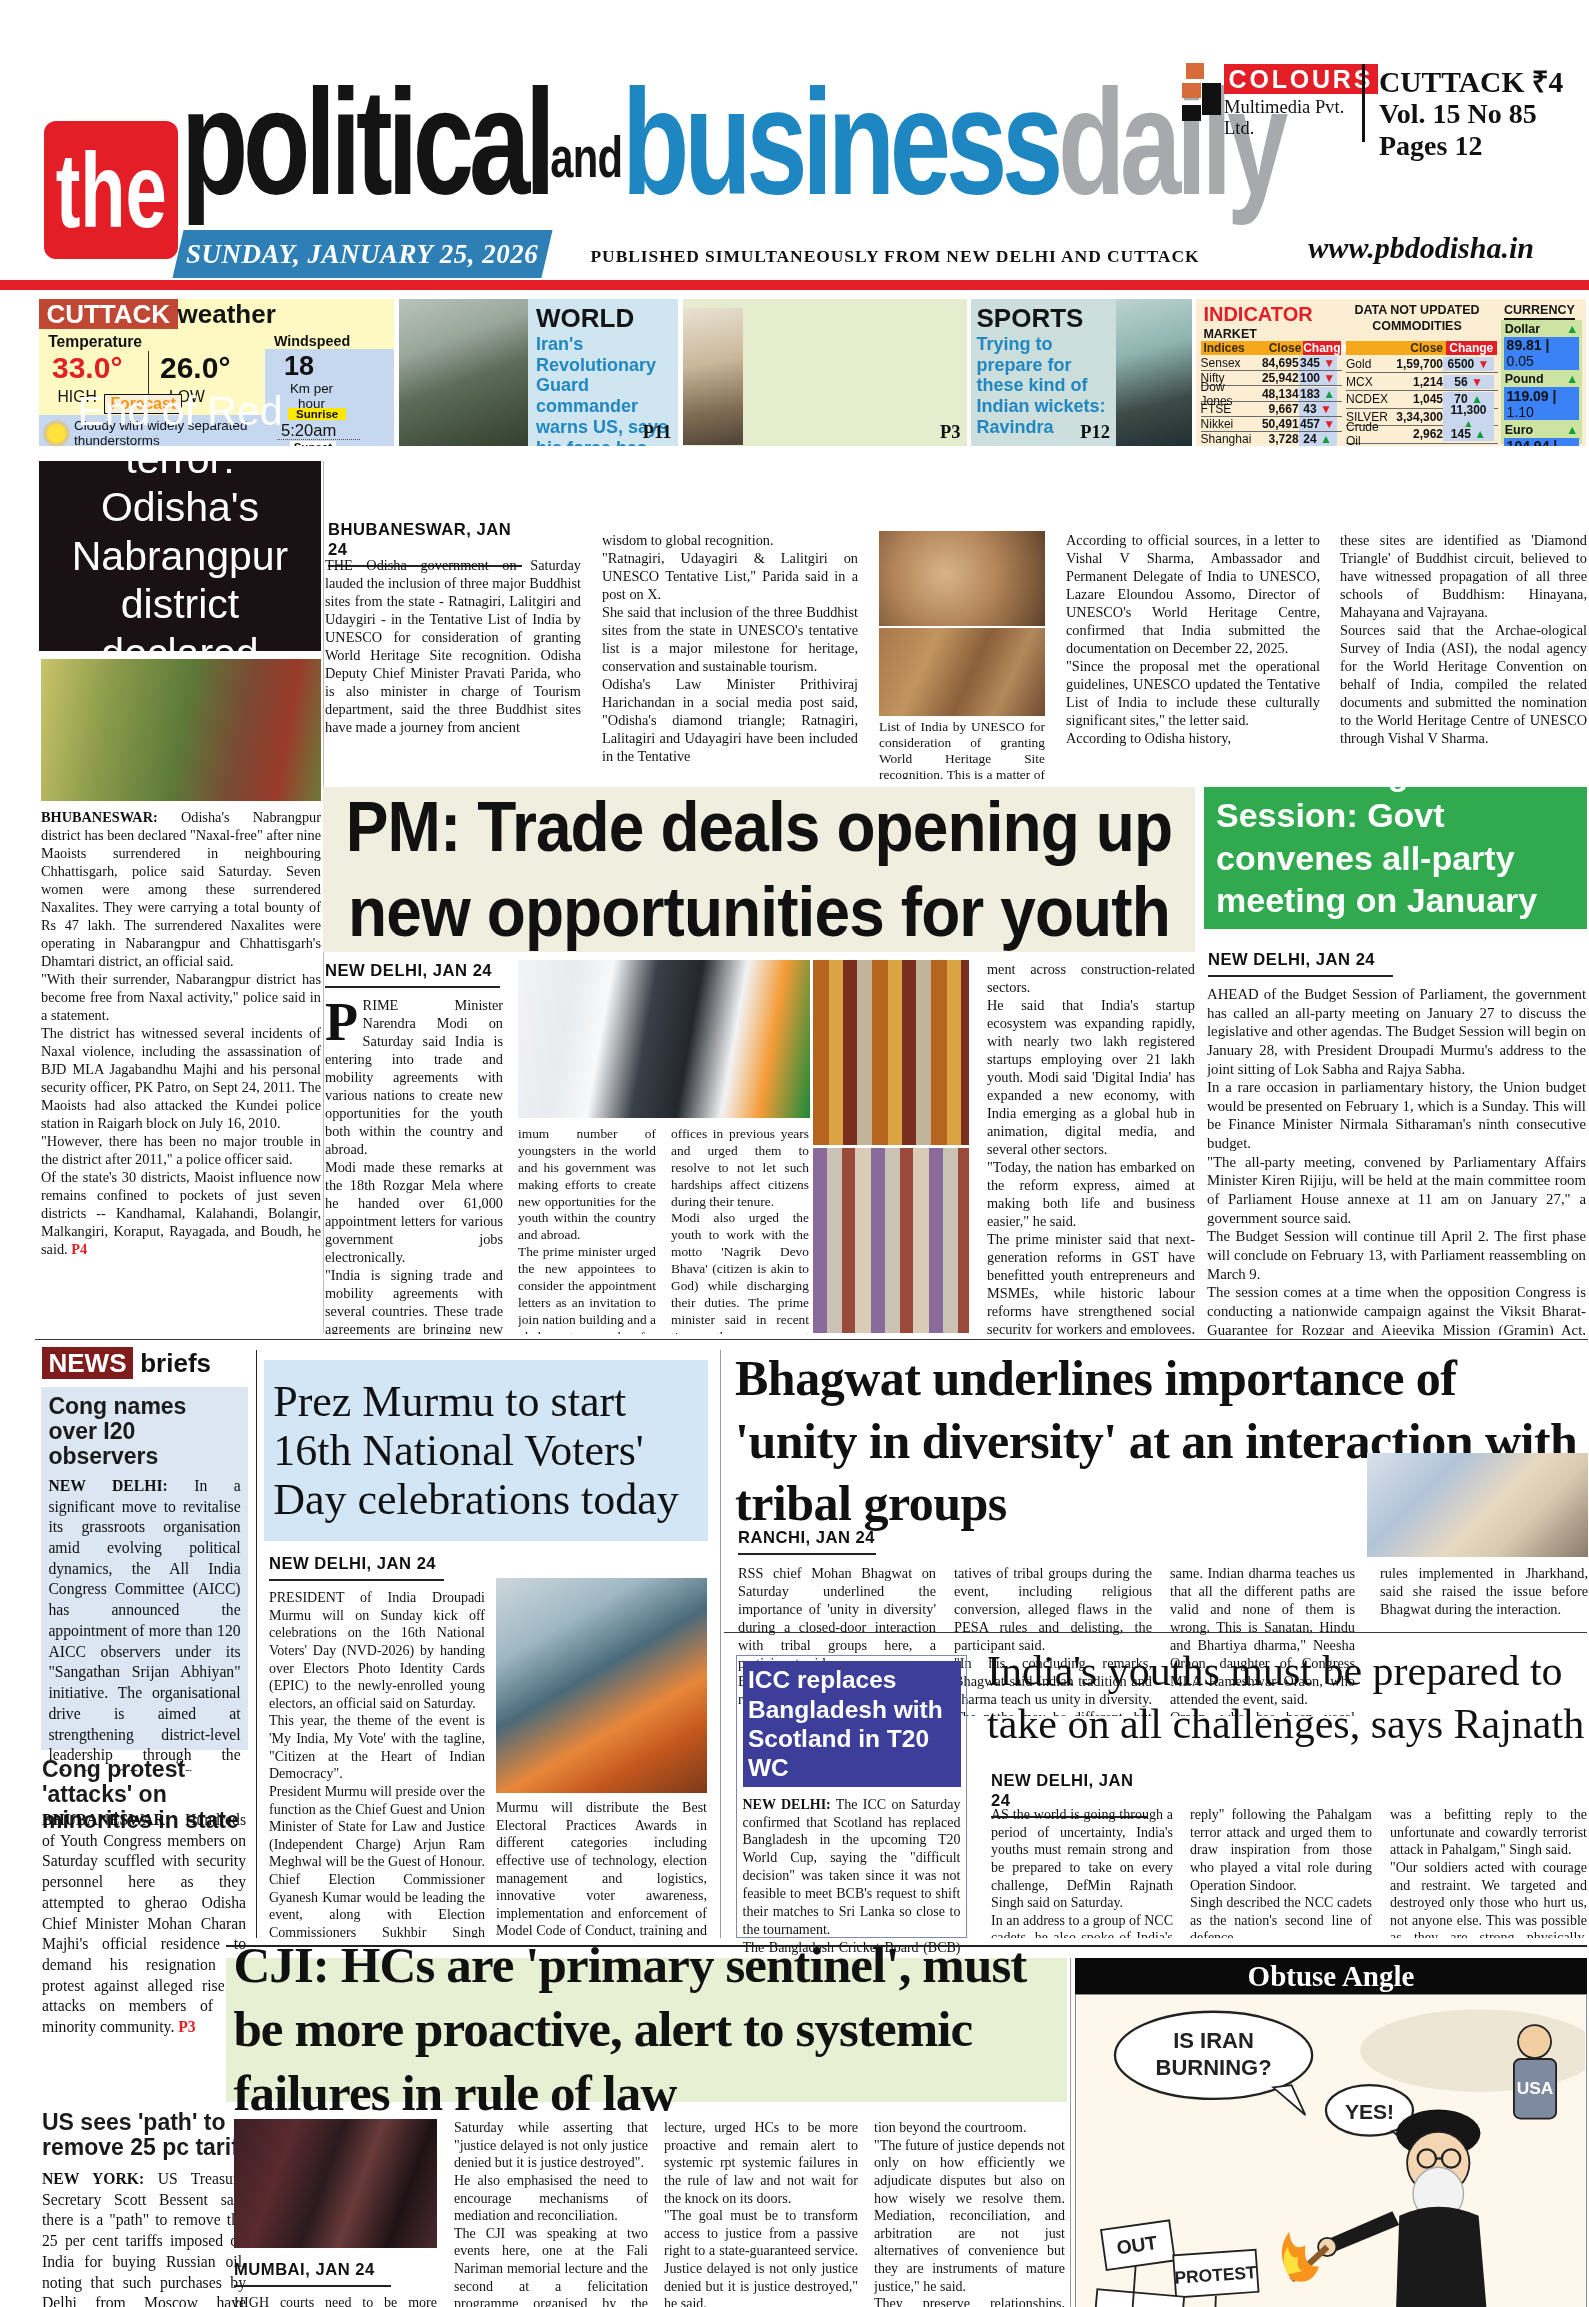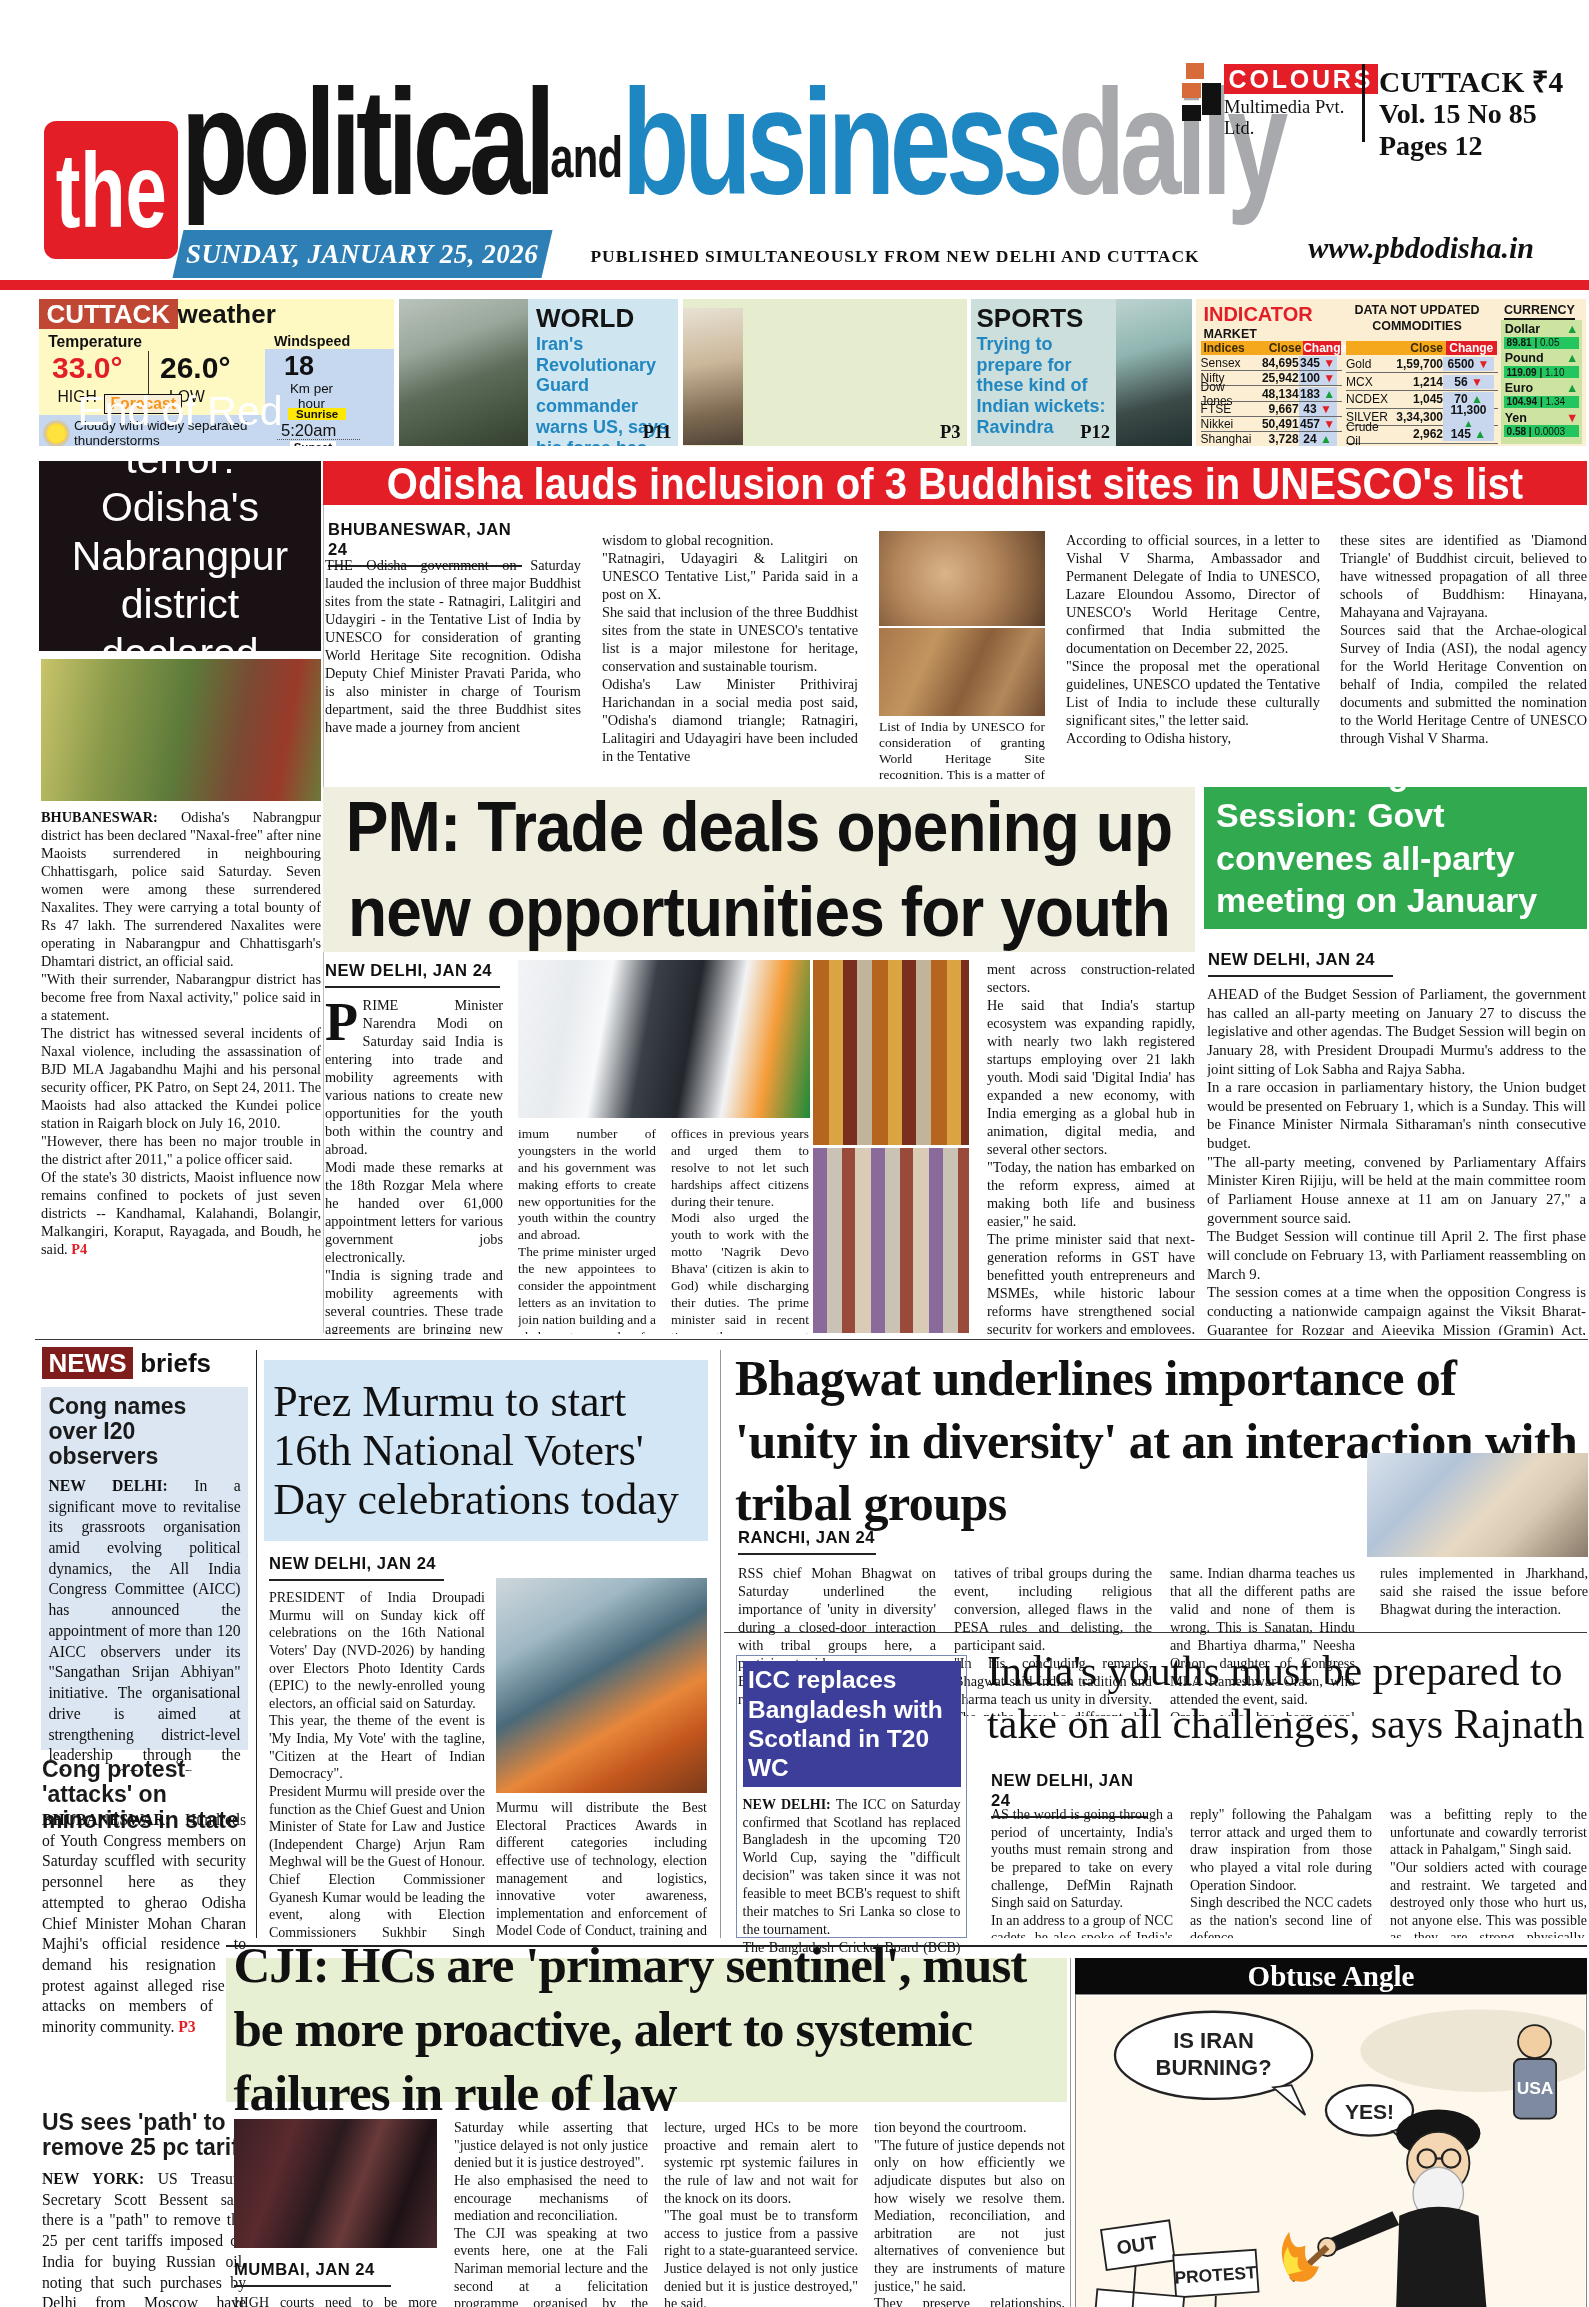--- a/index.html
+++ b/index.html
@@ -69,21 +69,21 @@
   .mtable{position:absolute;font-size:12px}
   .mrow{display:flex;height:14.3px;align-items:center;border-bottom:0.9px solid #6b6b6b}
   .mhead{display:flex;height:14.8px;align-items:flex-start;font-weight:bold;color:#fff}
   .hcell-o{background:#f6a81c;color:#3a2a00}
   .hcell-r{background:#e31e26;color:#fff}
   .chgcol{background:#c8d7ed}
   .arr{font-style:normal}
   .up{color:#13a038}.dn{color:#e31e26}
   .curr{position:absolute;background:#cde3a1}
   .crow-name{display:flex;justify-content:space-between;font-weight:bold;font-size:12.5px;padding:1.8px 3.7px 0}
-  .crow-val{background:#22c55e;margin:0.9px 2.8px;font-weight:bold;font-size:10px;padding:0.5px 2.8px}
+  .crow-val{background:#3b82f6;margin:0.9px 2.8px;font-weight:bold;font-size:14px;padding:0.5px 2.8px}
   
   .naxal-hl{left:39px;top:461px;width:282px;height:190px;background:#1a1114;color:#fff;
             display:flex;align-items:center;justify-content:center;text-align:center;
             font-family:"Liberation Sans",sans-serif;font-size:41px;line-height:1.18;padding:0 3.7px;box-sizing:border-box}
   .ph-naxal{left:41px;top:659px;width:280px;height:142px;
             background:linear-gradient(100deg,#c9c46a 0%,#8a9a4a 25%,#5d7a3a 50%,#7a4a33 70%,#9a3a2a 85%,#6b7a3a 100%)}
   .naxal-body{left:41px;top:808px;width:280px;height:526px}
   
   .un-banner{left:323px;top:461px;width:1264px;height:44px;background:#e31e26;color:#fff;
              display:flex;align-items:center;justify-content:center}
@@ -376,23 +376,20 @@
   </div>
   <div class="abs ph-naxal"></div>
   <div class="abs col naxal-body"><span class="lead">BHUBANESWAR:</span><span> Odisha's Nabrangpur district has been declared "Naxal-free" after nine Maoists surrendered in neighbouring Chhattisgarh, police said Saturday. Seven women were among these surrendered Naxalites. They were carrying a total bounty of Rs 47 lakh. The surrendered Naxalites were operating in Nabarangpur and Chhattisgarh's Dhamtari district, an official said.
 "With their surrender, Nabarangpur district has become free from Naxal activity," police said in a statement.
 The district has witnessed several incidents of Naxal violence, including the assassination of BJD MLA Jagabandhu Majhi and his personal security officer, PK Patro, on Sept 24, 2011. The Maoists had also attacked the Kundei police station in Raigarh block on July 16, 2010.
 "However, there has been no major trouble in the district after 2011," a police officer said.
 Of the state's 30 districts, Maoist influence now remains confined to pockets of just seven districts -- Kandhamal, Kalahandi, Bolangir, Malkangiri, Koraput, Rayagada, and Boudh, he said.</span> <span class="red pgnum" style="font-size:14.3px">P4</span></div>
 
   <div class="abs vr" style="left:323px;top:461px;height:872px;border-left:1.4px solid #bbb"></div>
 
-  <div class="abs un-banner">
-    <span>Odisha lauds inclusion of 3 Buddhist sites in UNESCO's list</span>
-  </div>
   <div class="abs dl un-dl">BHUBANESWAR, JAN 24</div>
   <div class="abs col un-c1">THE Odisha government on Saturday lauded the inclusion of three major Buddhist sites from the state - Ratnagiri, Lalitgiri and Udaygiri - in the Tentative List of India by UNESCO for consideration of granting World Heritage Site recognition. Odisha Deputy Chief Minister Pravati Parida, who is also minister in charge of Tourism department, said the three Buddhist sites have made a journey from ancient</div>
   <div class="abs col un-c2">wisdom to global recognition.
 "Ratnagiri, Udayagiri &amp; Lalitgiri on UNESCO Tentative List," Parida said in a post on X.
 She said that inclusion of the three Buddhist sites from the state in UNESCO's tentative list is a major milestone for heritage, conservation and sustainable tourism.
 Odisha's Law Minister Prithiviraj Harichandan in a social media post said, "Odisha's diamond triangle; Ratnagiri, Lalitagiri and Udayagiri have been included in the Tentative</div>
   <div class="abs ph-unesco1"></div>
   <div class="abs ph-unesco2"></div>
   <div class="abs un-cap">List of India by UNESCO for consideration of granting World Heritage Site recognition. This is a matter of pride for our state, our culture and heritage."</div>
   <div class="abs col un-c4">According to official sources, in a letter to Vishal V Sharma, Ambassador and Permanent Delegate of India to UNESCO, Lazare Eloundou Assomo, Director of UNESCO's World Heritage Centre, confirmed that India submitted the documentation on December 22, 2025.

